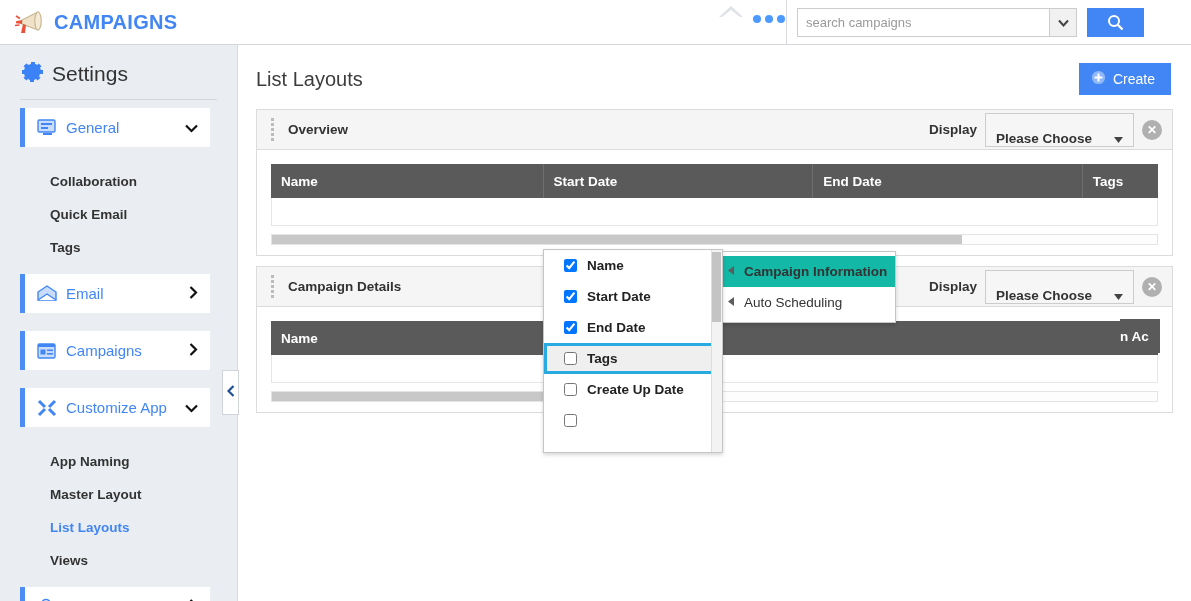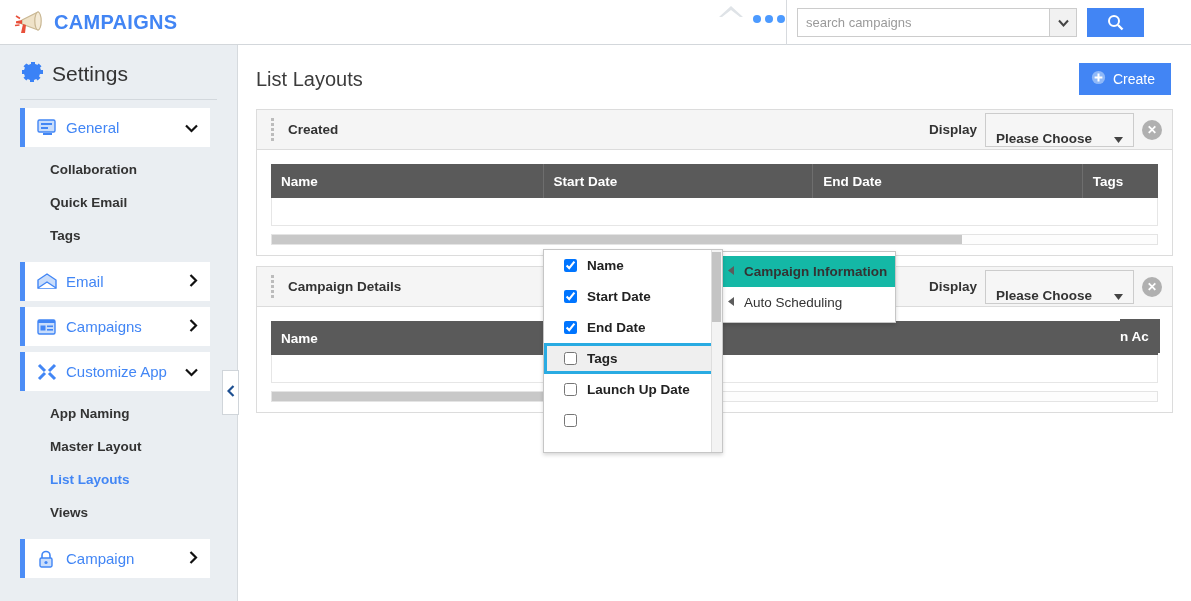--- a/index.html
+++ b/index.html
@@ -74,21 +74,21 @@
     background: #eaeef2; border-right: 1px solid #d6dade;
   }
   .settings-head {
     display: flex; align-items: center; gap: 6px;
     padding: 14px 0 10px 20px;
   }
   .settings-title { font-size: 21px; color: #333; }
   .sb-sep { height: 1px; background: #d3d8dd; margin: 0 20px 8px 20px; }
 
   .sb-group {
-    position: relative; margin: 0 27px 6px 20px; height: 39px;
+    position: relative; margin: 0 27px 18px 20px; height: 39px;
     background: #ffffff; display: flex; align-items: center;
     padding-left: 16px; cursor: pointer;
   }
   .sb-group::before {
     content: ""; position: absolute; left: 0; top: 0; width: 5px; height: 39px;
     background: #4c8df6;
   }
   .sb-group .sb-ico { width: 26px; display: flex; align-items: center; }
   .sb-group .sb-label { flex: 1; font-size: 15px; color: #4286f5; padding-left: 4px; }
   .sb-group .sb-chev { font-size: 14px; color: #222; font-weight: bold; padding-right: 12px; }
@@ -370,21 +370,21 @@
 
     <div class="panel">
       <div class="panel-head">
         <span class="drag-dots">
             <i></i>
             <i></i>
             <i></i>
             <i></i>
             <i></i>
           </span>
-        <span class="panel-title">Created</span>
+        <span class="panel-title">Overview</span>
         <span class="display-label">Display</span>
         <div class="choose-btn">
           <span>Please Choose</span>
           <span>
             <svg width="9" height="6" viewBox="0 0 9 6">
                 <path d="M0 0 L9 0 L4.5 6 Z" fill="#444"></path>
               </svg>
           </span>
         </div>
         <span class="close-x">✕</span>
@@ -470,21 +470,21 @@
     <div class="fi">
       <input type="checkbox" checked="" style="">
       <span>End Date</span>
     </div>
     <div class="fi sel">
       <input type="checkbox" style="">
       <span>Tags</span>
     </div>
     <div class="fi">
       <input type="checkbox" style="">
-      <span>Launch Up Date</span>
+      <span>Create Up Date</span>
     </div>
     <div class="fi">
       <input type="checkbox" style="">
     </div>
     <div class="ftrack">
       <div class="fthumb"></div>
     </div>
   </div>
 
 </div>

